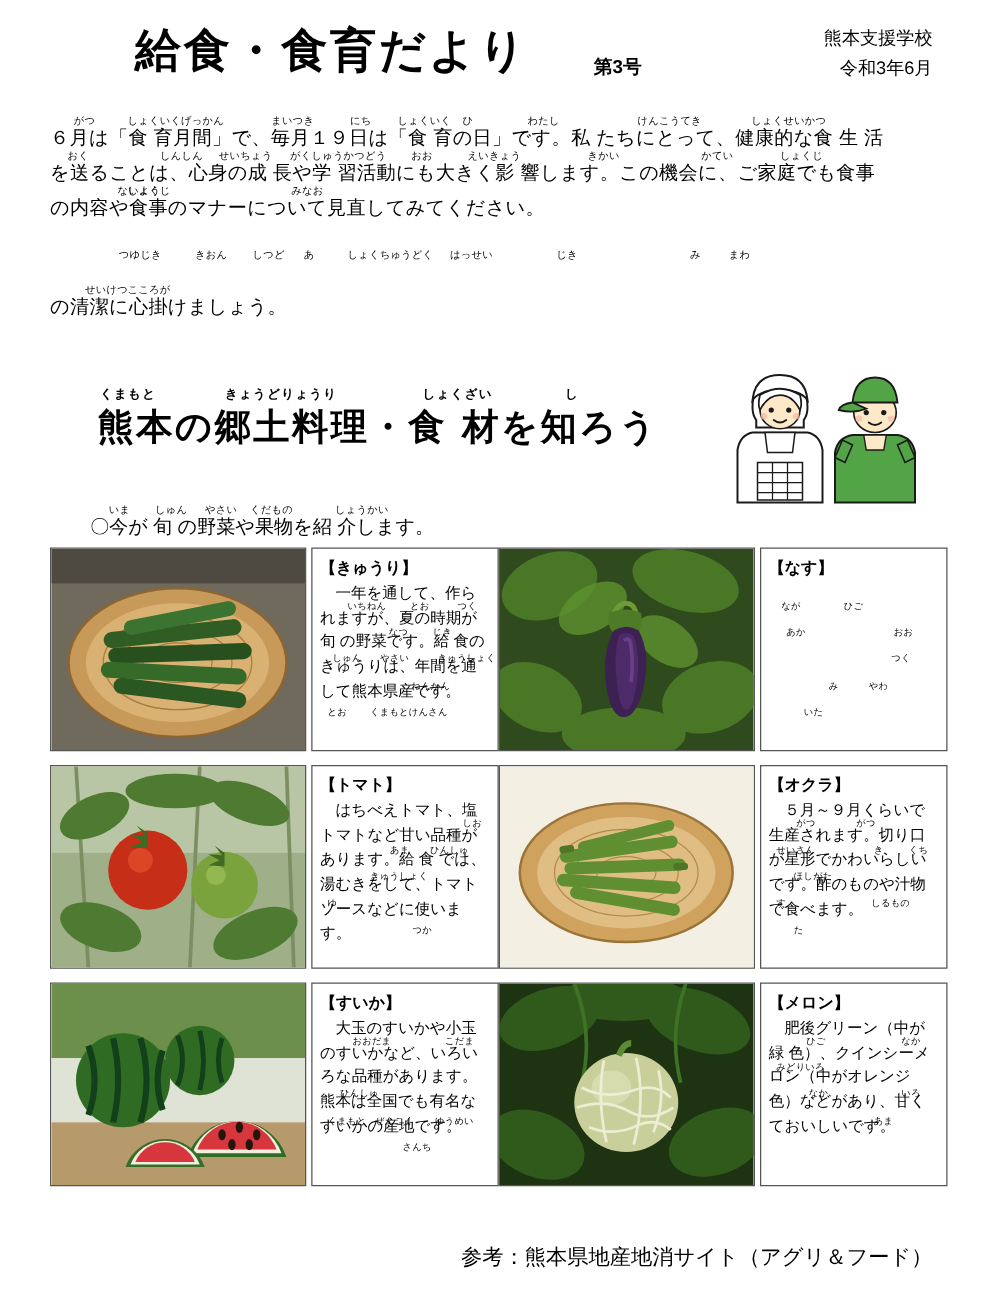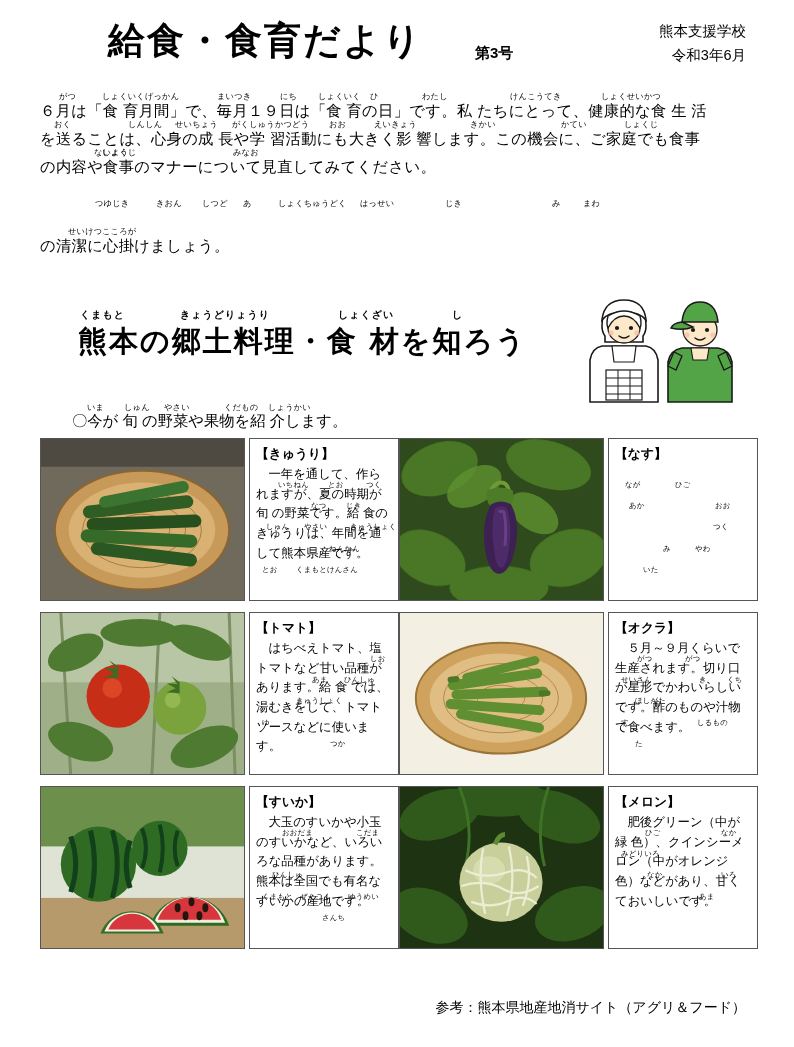--- a/index.html
+++ b/index.html
@@ -179,21 +179,21 @@
     font-size: 7.4px;
     letter-spacing: 0.2px;
     white-space: nowrap;
   }
   .spacer { width: 11px; }
 
   .footer-note {
     position: absolute;
     right: 48px;
     bottom: 30px;
-    font-size: 14px;
+    font-size: 17px;
   }
 
   
   .ph { position: absolute; inset: 0; }
 </style>
 </head>
 <body>
 
 <div class="page">
 
@@ -305,21 +305,21 @@
         <path d="M160 80 l-6 -14 l-8 4 l6 14z" fill="#53a447" stroke="#1a1a1a" stroke-width="1.3"></path>
       </g>
     </svg>
   </div>
 
   <div class="lede" id="lede">
       <span class="txt">〇今が 旬 の野菜や果物を紹 介します。</span>
       <span class="ruby" style="left: 15px;">いま</span>
       <span class="ruby" style="left: 52px;">しゅん</span>
       <span class="ruby" style="left: 92px;">やさい</span>
-      <span class="ruby" style="left: 152px; margin-top: 32px;">くだもの</span>
+      <span class="ruby" style="left: 128px; margin-top: 32px;">くだもの</span>
       <span class="ruby" style="left: 196px;">しょうかい</span>
     </div>
 
   <div class="cards">
 
     <div class="card-row">
       <div class="cell">
         <div class="photo">
           <svg class="ph" viewBox="0 0 205 163" preserveAspectRatio="none">
             <rect width="205" height="163" fill="#6f6a5c"></rect>

